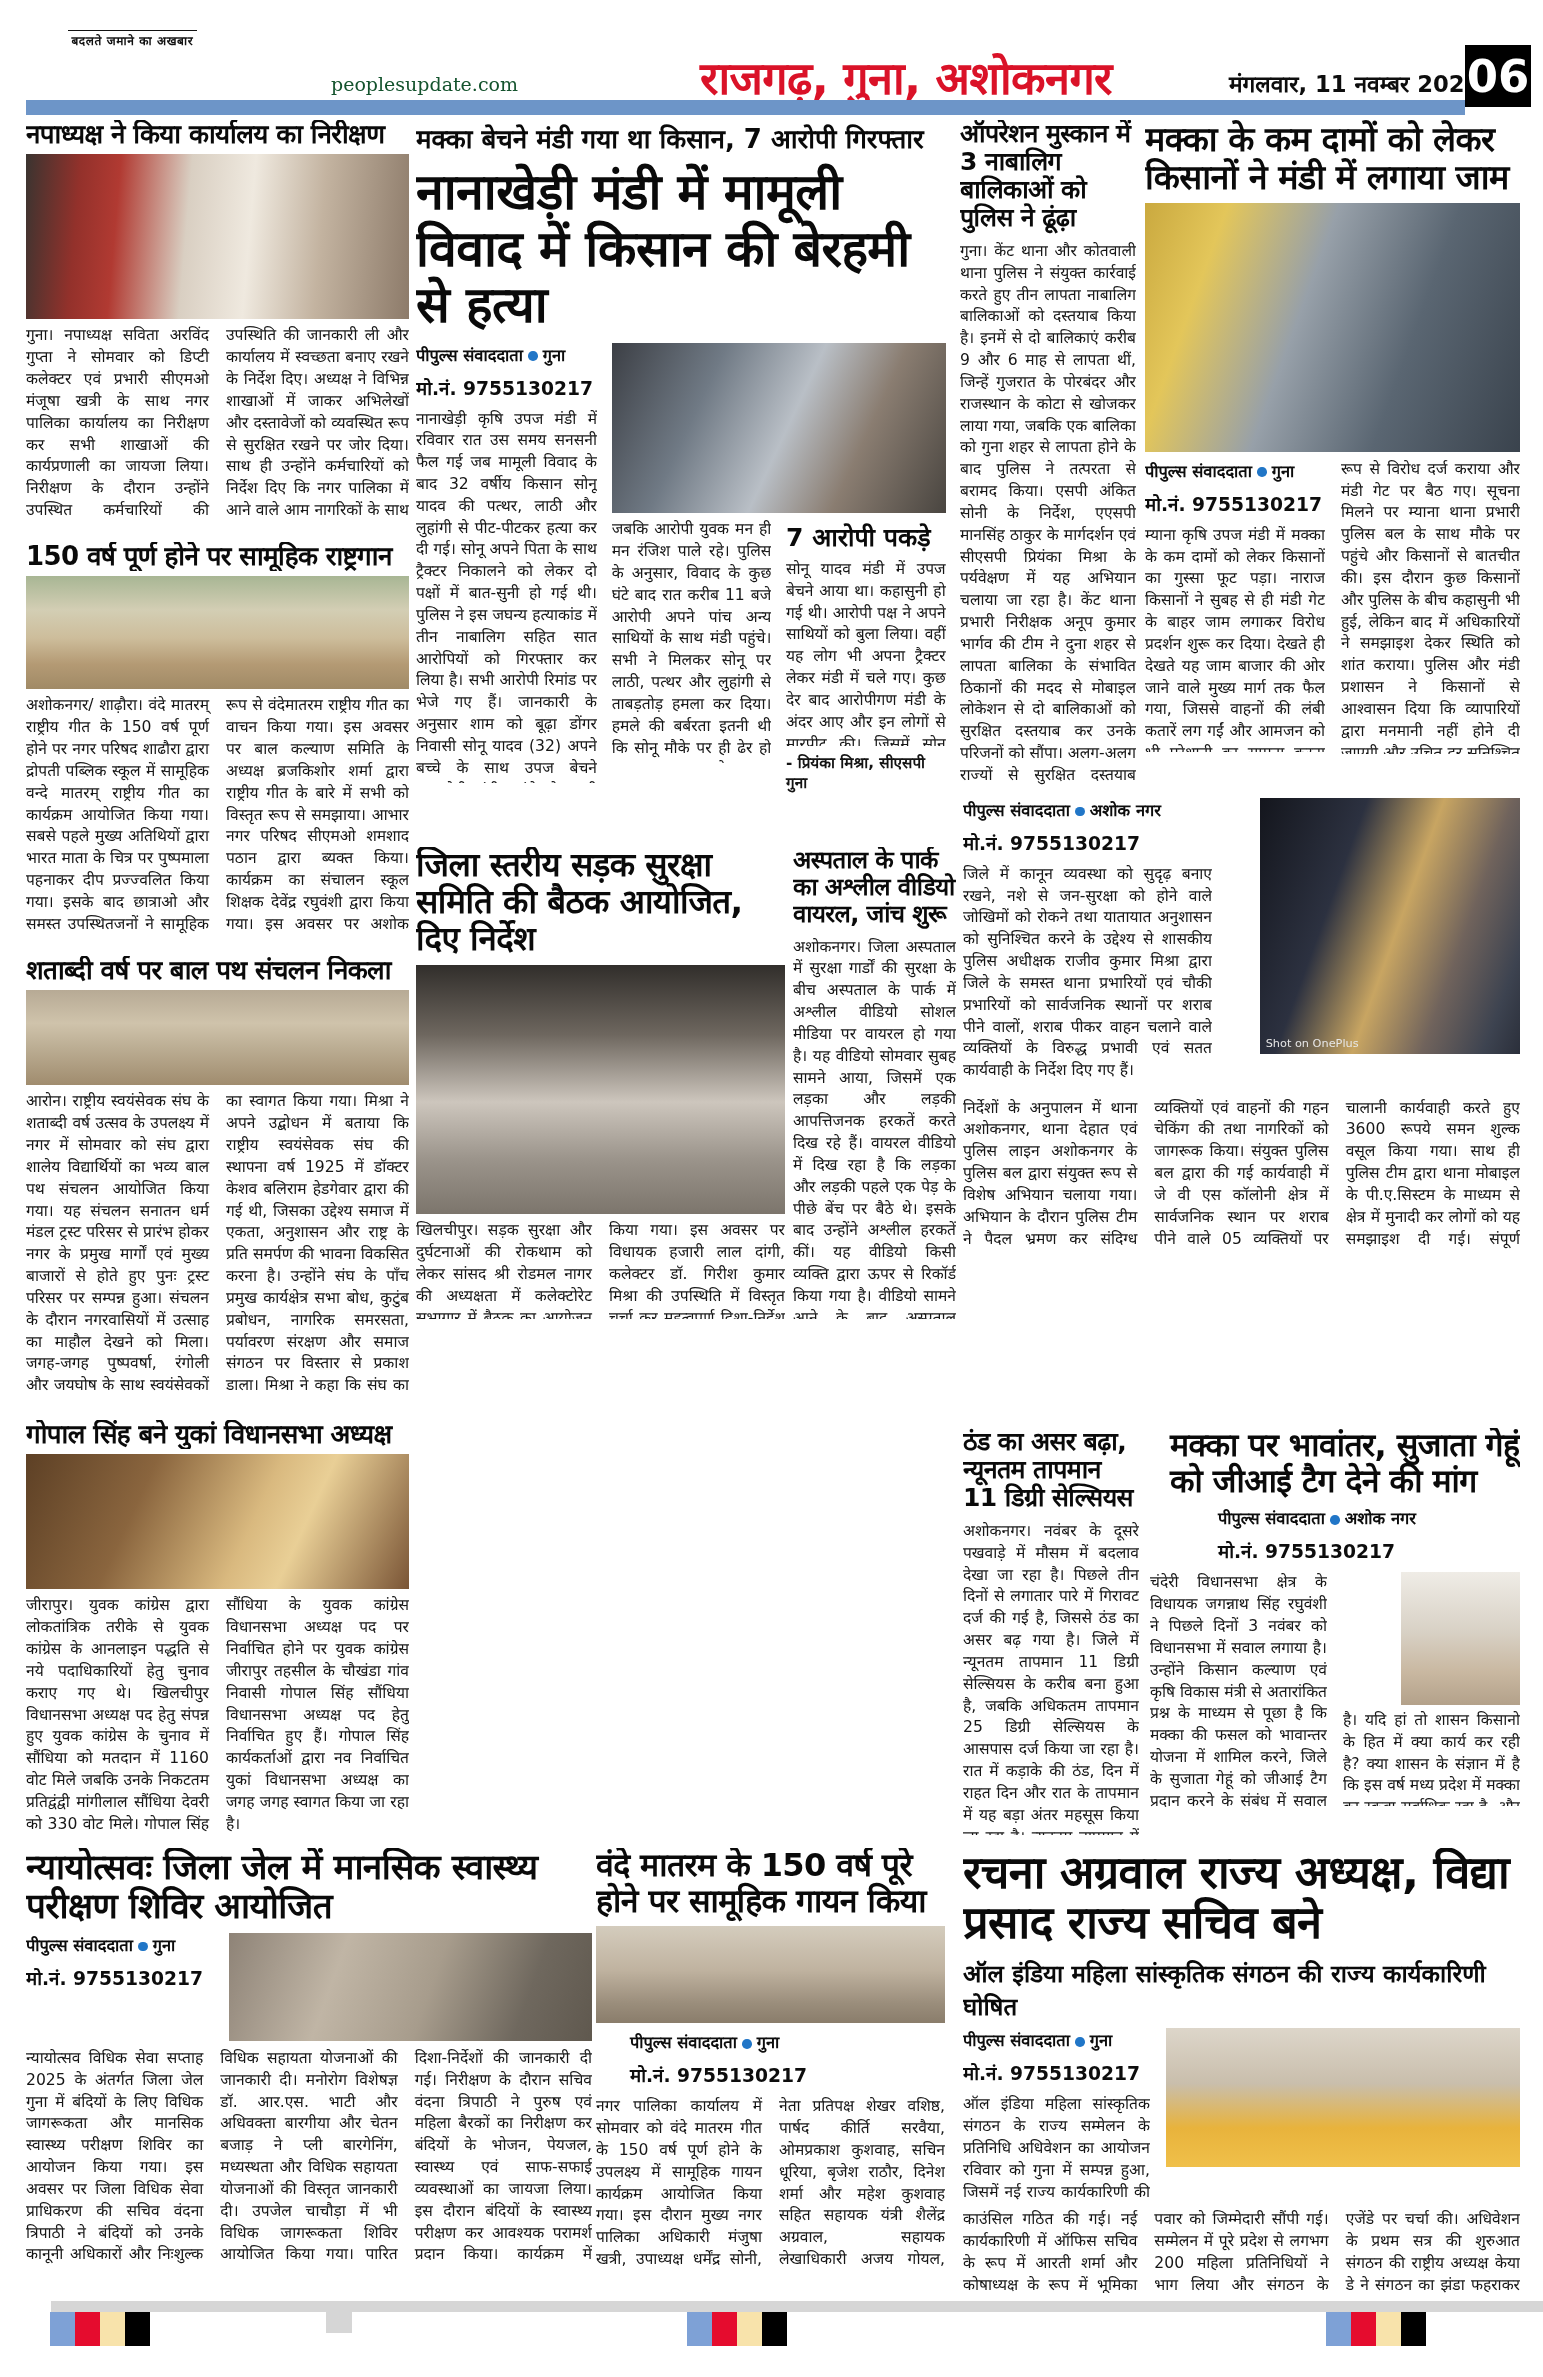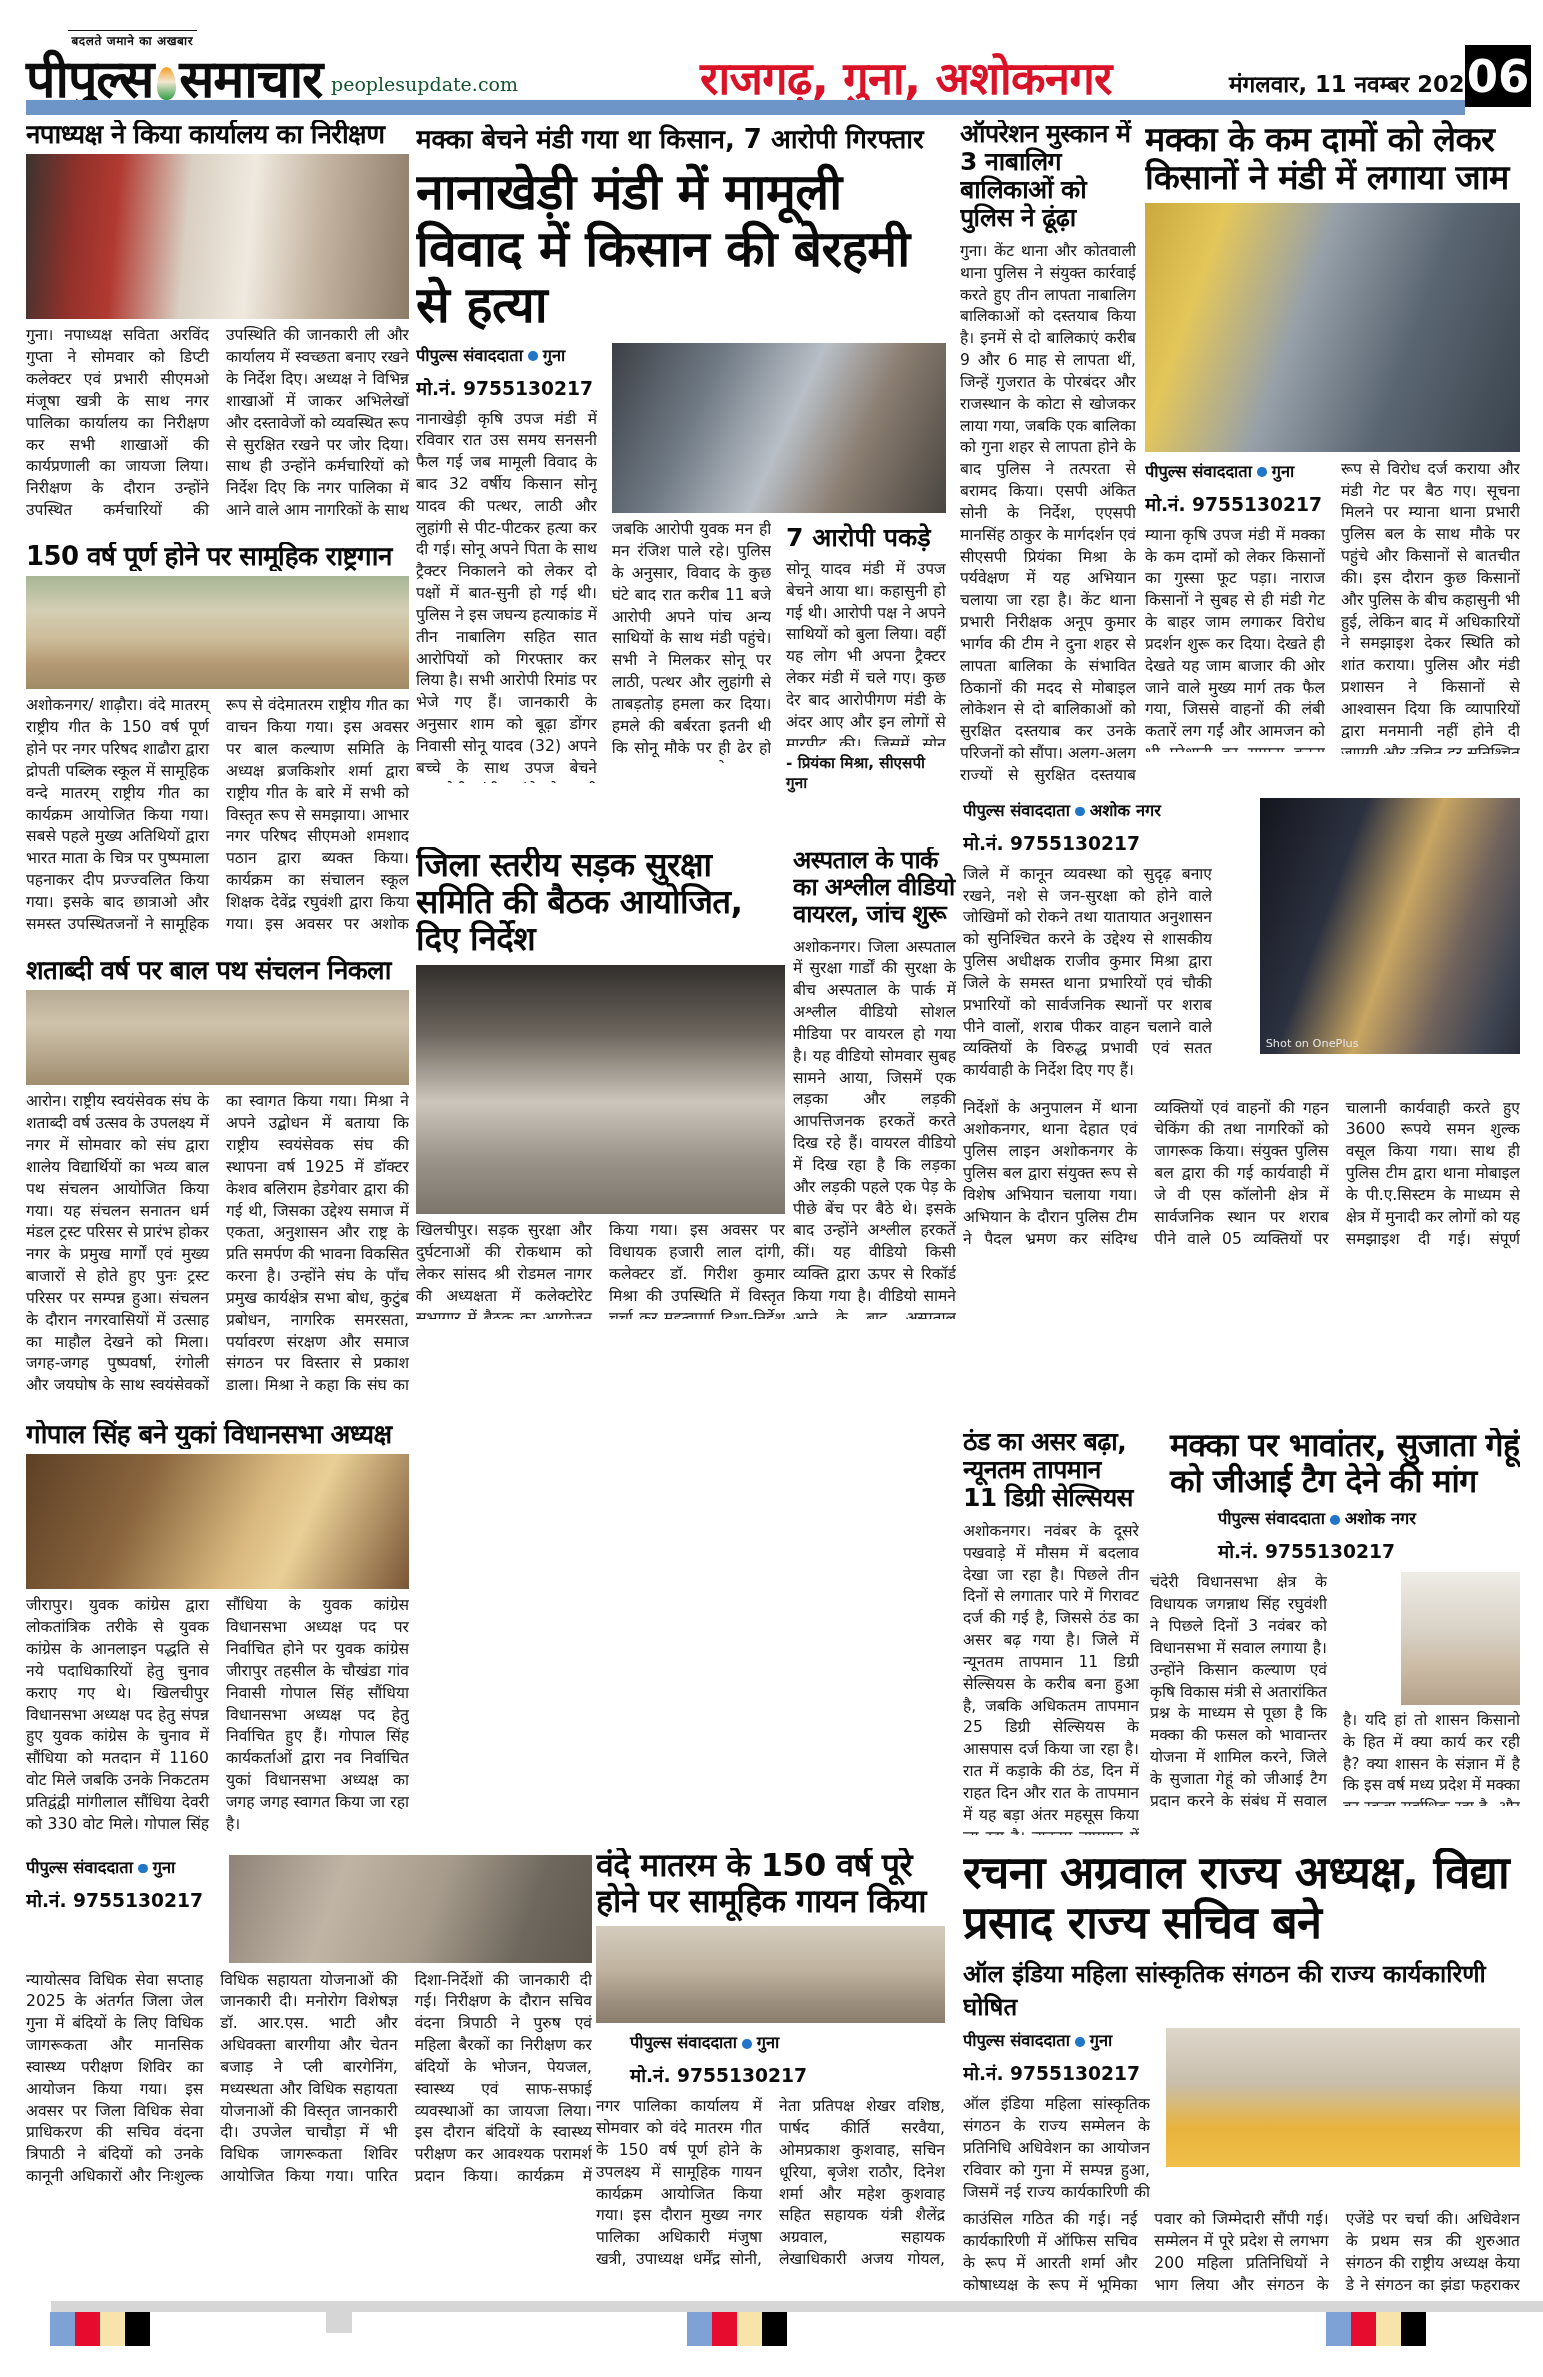--- a/index.html
+++ b/index.html
@@ -59,23 +59,20 @@
   .graynotch{position:absolute;left:326px;top:2301px;width:26px;height:32px;background:#d6d6d6;}
   .marks{position:absolute;top:2312px;display:flex;}
   .sw{width:25px;height:34px;}
   .sw-b{background:#7ea1d6;}.sw-r{background:#e50c2e;}.sw-c{background:#f8e3ab;}.sw-k{background:#000000;}
 </style>
 </head>
 <body>
 
 <header class="hdr">
   <div class="tagline">बदलते जमाने का अखबार</div>
-  <div class="masthead">
-    <span>पीपुल्स</span><span class="flame"></span><span>समाचार</span>
-  </div>
   <div class="website">peoplesupdate.com</div>
   <div class="region">राजगढ़, गुना, अशोकनगर</div>
   <div class="dateline">मंगलवार, 11 नवम्बर 2025</div>
   <div class="pagebox">06</div>
   <div class="bluebar"></div>
 </header>
 
 <section class="story" style="left:26px;top:120px;width:383px;height:417px;">
   <h2 class="hl hl-1">नपाध्यक्ष ने किया कार्यालय का निरीक्षण</h2>
   <div class="photo ph-office mt8" style="height:165px;"></div>
@@ -186,20 +183,21 @@
   <div class="row mt16" style="gap:16px;">
     <div class="body-txt" style="width:177px;height:238px;overflow:hidden;">चंदेरी विधानसभा क्षेत्र के विधायक जगन्नाथ सिंह रघुवंशी ने पिछले दिनों 3 नवंबर को विधानसभा में सवाल लगाया है। उन्होंने किसान कल्याण एवं कृषि विकास मंत्री से अतारांकित प्रश्न के माध्यम से पूछा है कि मक्का की फसल को भावान्तर योजना में शामिल करने, जिले के सुजाता गेहूं को जीआई टैग प्रदान करने के संबंध में सवाल पूछा है। उन्होंने विभागीय मंत्री से पूछा है कि क्या</div>
     <div style="width:177px;flex:none;">
       <div class="photo ph-portrait" style="width:119px;height:133px;margin-left:58px;"></div>
       <div class="body-txt mt8" style="height:96px;overflow:hidden;">है। यदि हां तो शासन किसानो के हित में क्या कार्य कर रही है? क्या शासन के संज्ञान में है कि इस वर्ष मध्य प्रदेश में मक्का का रकबा सर्वाधिक रहा है, और अति वर्षा से मक्का किसानों को भारी नुकसान हुआ है? यदि हां तो किसानों की राहत राशि कब तक प्रदाय की जायेगी। क्या शासन को यह जानकारी है कि वर्तमान में राज्य की विभिन्न मंडियों में मक्का किसानों को औसतन कितना मूल्य मिल रहा है, तथा मक्का किसानों को भी भावान्तर भुगतान योजना में सम्मिलित करने पर विचार कर रहा है।</div>
     </div>
   </div>
 </section>
 
 <section class="story" style="left:26px;top:1848px;width:566px;height:445px;">
+  <h2 class="hl" style="font-size:35px;">न्यायोत्सवः जिला जेल में मानसिक स्वास्थ्य परीक्षण शिविर आयोजित</h2>
   <div class="row mt12" style="gap:16px;">
     <div style="width:187px;flex:none;">
       <div class="byline">
         <span>पीपुल्स संवाददाता</span><span class="dot"></span><span>गुना</span>
       </div>
       <div class="phone">मो.नं. 9755130217</div>
     </div>
     <div class="photo ph-jail" style="width:364px;height:108px;flex:none;"></div>
   </div>
   <div class="body-txt cols3 mt12" style="height:227px;">न्यायोत्सव विधिक सेवा सप्ताह 2025 के अंतर्गत जिला जेल गुना में बंदियों के लिए विधिक जागरूकता और मानसिक स्वास्थ्य परीक्षण शिविर का आयोजन किया गया। इस अवसर पर जिला विधिक सेवा प्राधिकरण की सचिव वंदना त्रिपाठी ने बंदियों को उनके कानूनी अधिकारों और निःशुल्क विधिक सहायता योजनाओं की जानकारी दी। मनोरोग विशेषज्ञ डॉ. आर.एस. भाटी और अधिवक्ता बारगीया और चेतन बजाड़ ने प्ली बारगेनिंग, मध्यस्थता और विधिक सहायता योजनाओं की विस्तृत जानकारी दी। उपजेल चाचौड़ा में भी विधिक जागरूकता शिविर आयोजित किया गया। पारित दिशा-निर्देशों की जानकारी दी गई। निरीक्षण के दौरान सचिव वंदना त्रिपाठी ने पुरुष एवं महिला बैरकों का निरीक्षण कर बंदियों के भोजन, पेयजल, स्वास्थ्य एवं साफ-सफाई व्यवस्थाओं का जायजा लिया। इस दौरान बंदियों के स्वास्थ्य परीक्षण कर आवश्यक परामर्श प्रदान किया। कार्यक्रम में न्यायिक मजिस्ट्रेट, जेल अधीक्षक, जमानत से वंचित बंदियों और न्यायालयों द्वारा पारित आदेशों की भी जानकारी दी गई।</div>

